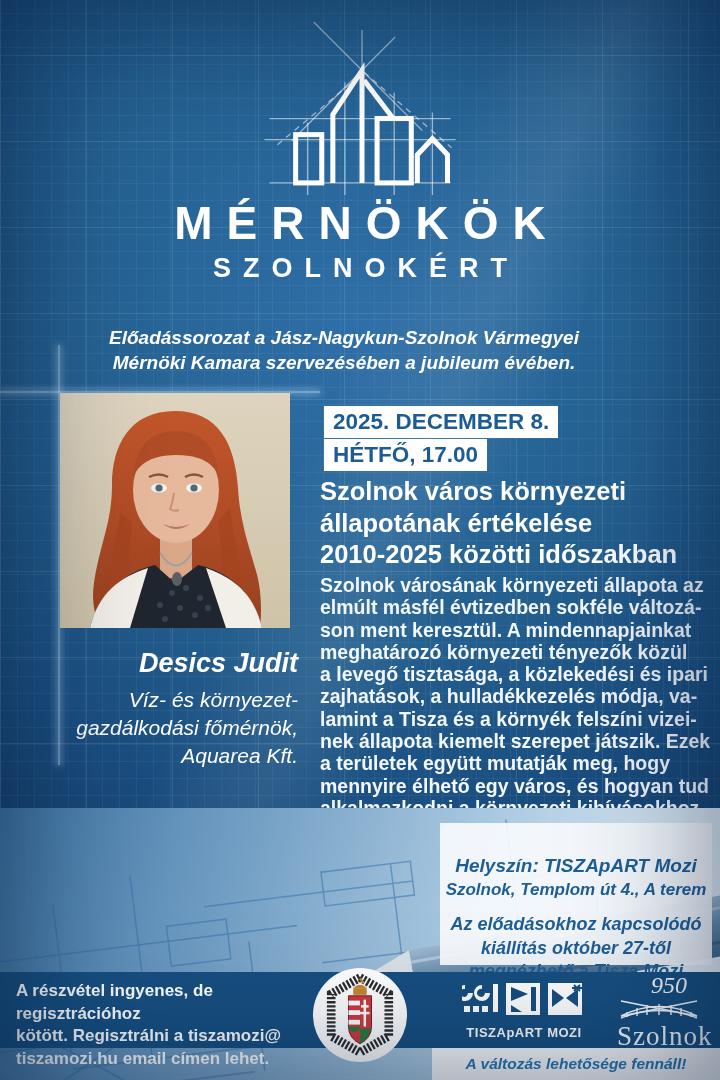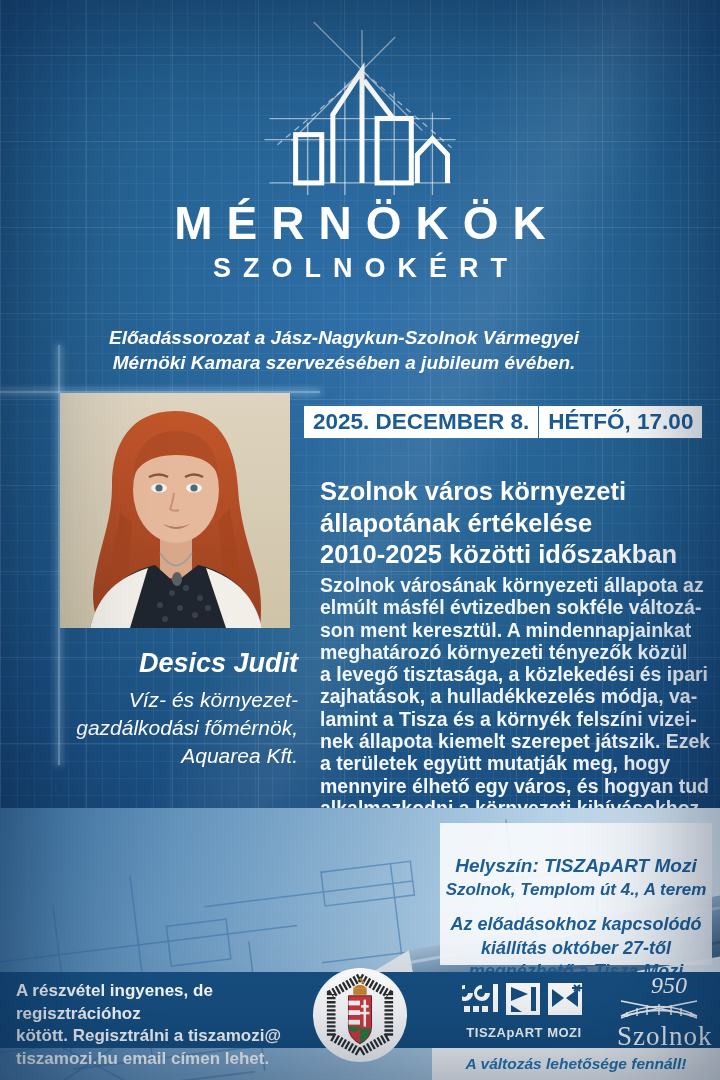--- a/index.html
+++ b/index.html
@@ -25,21 +25,21 @@
   .logo{position:absolute;left:263px;top:22px;width:194px;height:176px;}
   .title1{position:absolute;left:0;top:196px;width:720px;text-align:center;color:#fff;
     font-size:46px;font-weight:bold;letter-spacing:14px;padding-left:14px;box-sizing:border-box;}
   .title2{position:absolute;left:0;top:253px;width:720px;text-align:center;color:#fff;
     font-size:27px;font-weight:600;letter-spacing:12px;padding-left:12px;box-sizing:border-box;}
   .subtitle{position:absolute;left:0;top:302px;width:688px;text-align:center;color:#fff;
     font-size:19px;font-style:italic;font-weight:bold;line-height:24.5px;white-space:pre-line;margin-top:24px;}
   
   .photo{position:absolute;left:60px;top:393px;width:230px;height:235px;overflow:hidden;}
   
-  .badges{position:absolute;left:304px;top:406px;display:flex;flex-direction:row;align-items:flex-start;gap:1px;}
+  .badges{position:absolute;left:324px;top:406px;display:flex;flex-direction:column;align-items:flex-start;gap:1px;}
   .badge{background:#fff;color:#1d5c92;font-weight:bold;font-size:22.5px;line-height:32px;padding:0 9px;white-space:nowrap;}
   .event-title{position:absolute;left:320px;top:476px;width:400px;color:#fff;
     font-size:25.5px;font-weight:bold;line-height:31.5px;white-space:pre-line;}
   .event-desc{position:absolute;left:320px;top:574px;width:400px;color:#f2f7fc;
     font-size:19.5px;font-weight:600;line-height:22.3px;white-space:pre-line;}
   
   .speaker{position:absolute;left:0;top:648px;width:298px;text-align:right;color:#fff;}
   .speaker-name{font-size:27px;font-weight:bold;font-style:italic;margin-bottom:7px;}
   .speaker-role{font-size:21px;font-style:italic;font-weight:500;line-height:28px;white-space:pre-line;}
   

